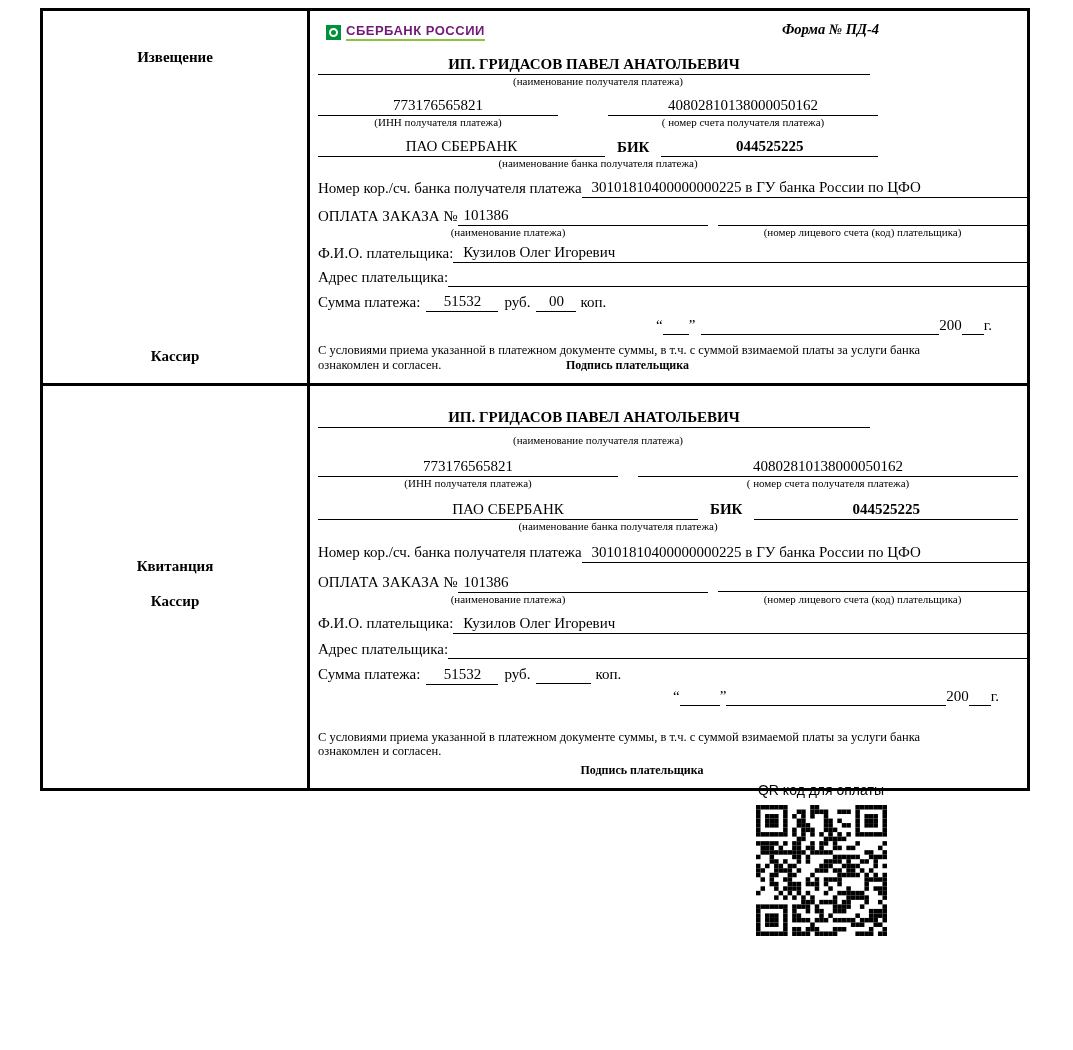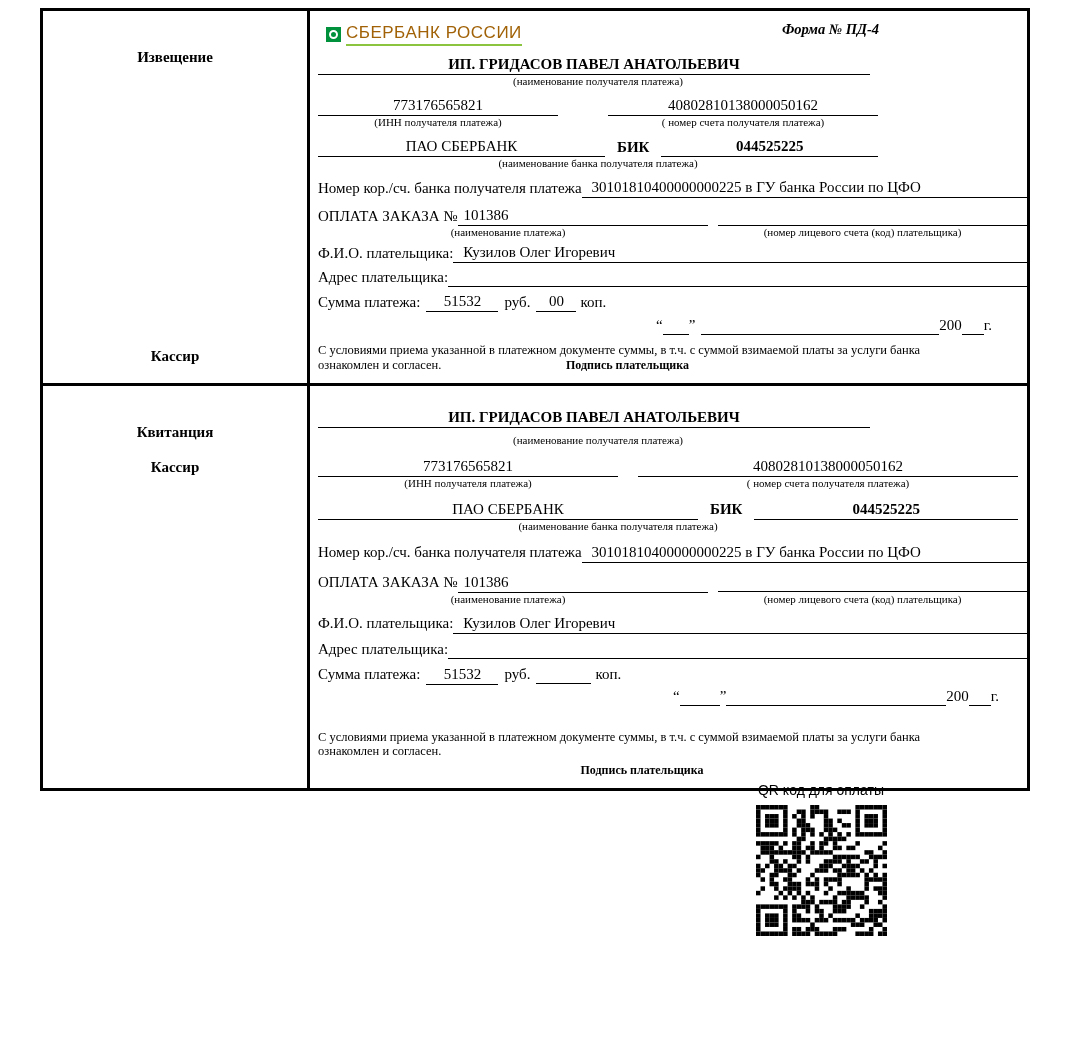--- a/index.html
+++ b/index.html
@@ -11,21 +11,21 @@
   }
   .page { position:relative; width:1073px; height:1050px; }
 
   .form-box { position:absolute; left:40px; top:8px; width:990px; border:3px solid #000; background:#fff; }
   .section { display:flex; }
   .section + .section { border-top:3px solid #000; }
   .sec1 { min-height:362px; }
   .sec2 { min-height:395px; }
 
   .stub { width:270px; border-right:3px solid #000; display:flex; flex-direction:column; align-items:center; padding:38px 10px 18px; }
-  .stub2 { justify-content:flex-start; padding-bottom:44px; }
+  .stub2 { justify-content:center; padding-bottom:44px; }
   .stub-label { font-weight:bold; font-size:15px; }
   .spacer { flex:1; }
   .mt16s { margin-top:18px; }
 
   .content { flex:1; padding:10px 0 10px 8px; width:717px; }
   .c2pad { padding-top:22px; }
 
   .row { display:flex; align-items:center; }
   .uf { border-bottom:1px solid #000; min-height:19px; }
   .c { text-align:center; }
@@ -43,21 +43,21 @@
   .w300 { width:300px; } .w380p { width:380px; }
   .w552 { width:552px; } .w560 { width:560px; } .w600 { width:600px; } .w700 { width:700px; }
   .full { width:709px; }
   .sb { justify-content:space-between; }
 
   .hdr-row { display:flex; align-items:flex-start; height:30px; }
   .logo { display:flex; align-items:center; margin-left:8px; margin-top:2px; }
   .logo-mark { width:15px; height:15px; background:#00913d; display:inline-block; position:relative; margin-right:5px; }
   .logo-mark::after { content:""; position:absolute; inset:3px; border:2px solid #fff; border-radius:50%; }
   .logo-textwrap { display:flex; flex-direction:column; }
-  .logo-text { color:#a16207; font-weight:normal; font-size:17px; font-family:"Liberation Sans", sans-serif; letter-spacing:0.5px; }
+  .logo-text { color:#701a75; font-weight:bold; font-size:13px; font-family:"Liberation Sans", sans-serif; letter-spacing:0.5px; }
   .logo-bar { height:2px; background:#8bc53f; margin-top:1px; width:100%; }
   .form-title { margin-left:auto; margin-right:148px; font-weight:bold; font-style:italic; font-size:14.5px; }
 
   .agree { position:relative; width:648px; }
   .agr-text { font-size:12.5px; line-height:1.18; }
   .sig { font-weight:bold; font-size:12px; }
   .sig-inline { position:absolute; left:248px; bottom:0; }
 
   .qr-block { position:absolute; left:746px; top:782px; width:150px; text-align:center; }
   .qr-label { font-family:"Liberation Sans", sans-serif; font-size:14px; margin-bottom:7px; }

